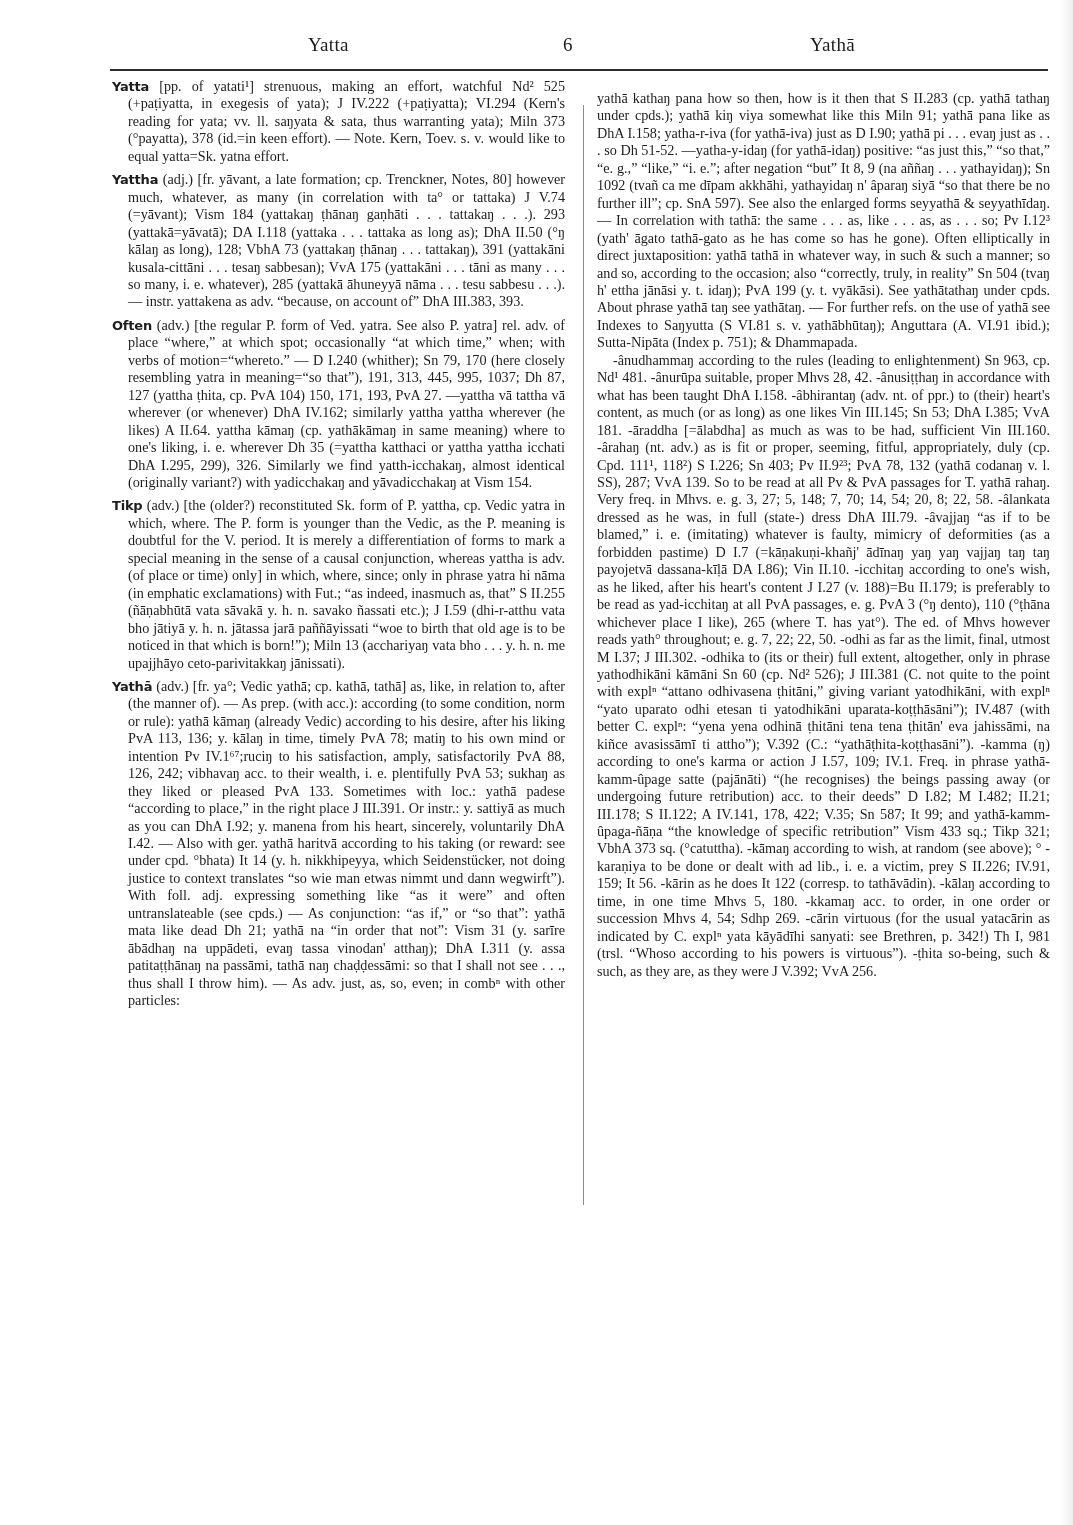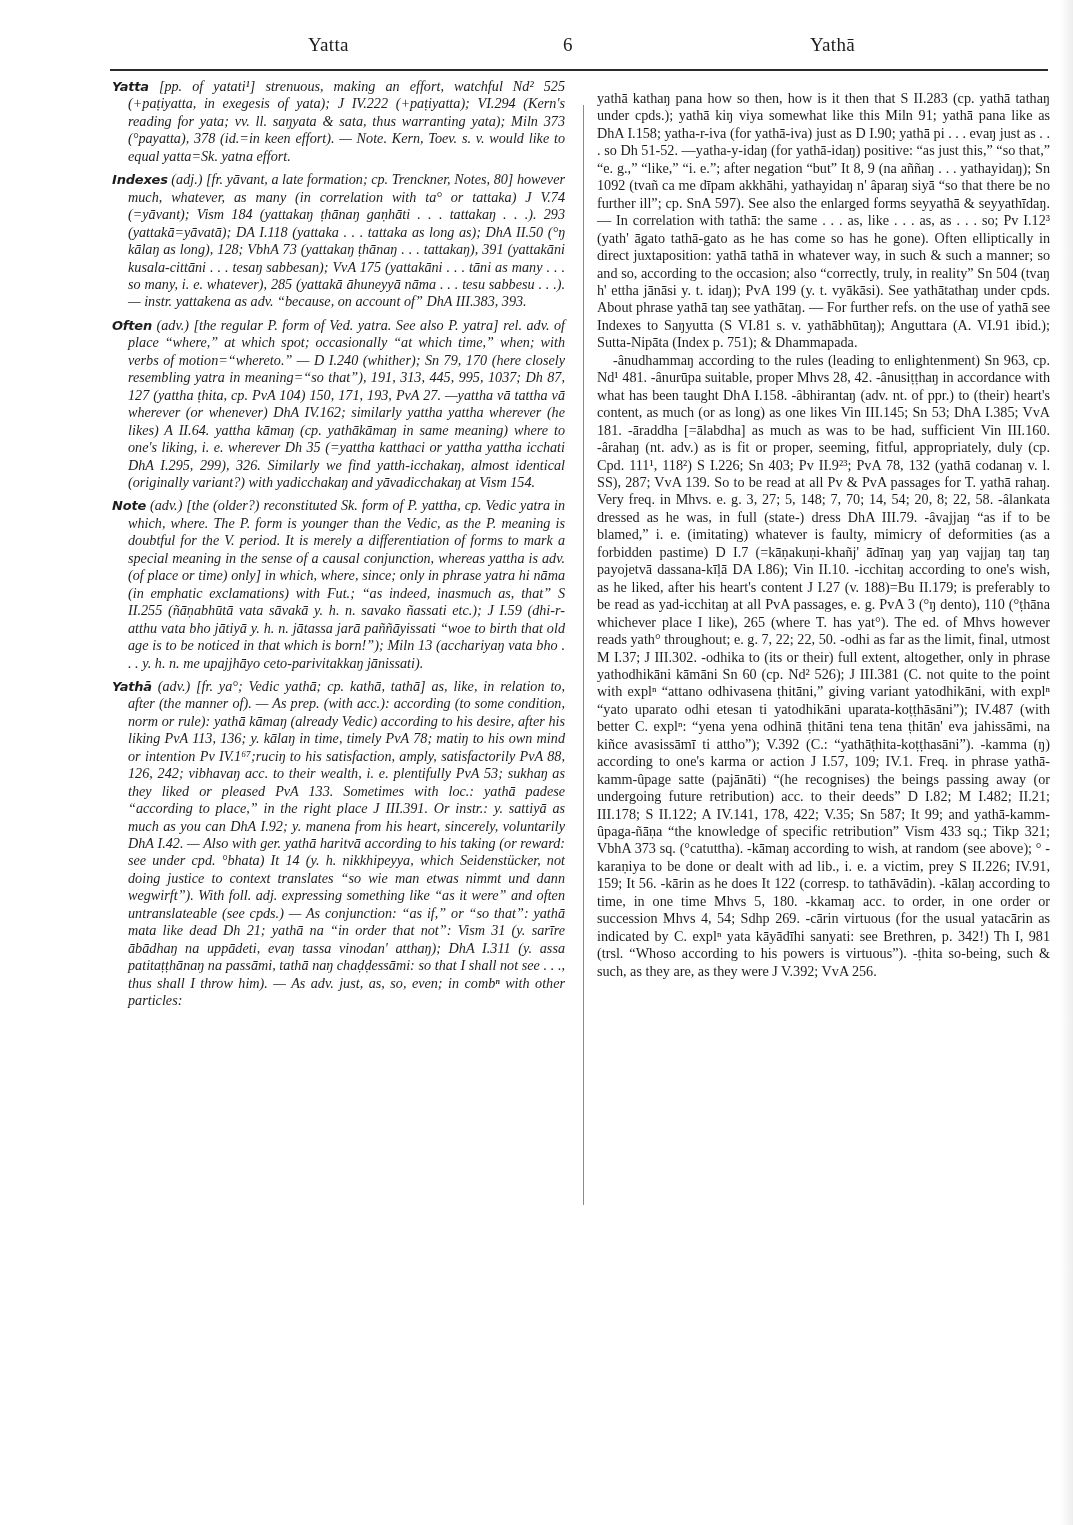--- a/index.html
+++ b/index.html
@@ -12,21 +12,21 @@
   .rh-center { position: absolute; left: 453px; top: 0; }
   .rh-right { position: absolute; left: 700px; top: 0; }
   .head-rule { position: absolute; top: 69px; left: 110px; width: 938px; height: 2px;
                background: #2b2b2b; }
   .col { position: absolute; top: 78px; width: 453px; font-size: 14.2px; line-height: 17.45px;
          text-align: justify; hyphens: none; }
   .col-left { left: 112px; }
   .col-right { left: 597px; }
   .col-divider { position: absolute; left: 583px; top: 105px; width: 1px; height: 1100px;
                  background: #8a8a8a; }
-  .entry { margin: 0 0 6px 0; padding-left: 16px; text-indent: -16px; font-style: italic; }
+  .entry { margin: 0 0 6px 0; padding-left: 16px; text-indent: -16px; }
   .cont { margin: 12px 0 0 0; padding-left: 0; text-indent: 0; }
   .subsec { margin: 0; text-indent: 16px; font-family: Liberation Serif, serif; }
   b, .hw { font-weight: bold; }
   .hw { font-family: "DejaVu Sans", sans-serif; font-size: 13px; letter-spacing: -0.2px; }
   .right-edge { position: absolute; left: 1060px; top: 0; width: 13px; height: 1525px;
                 background: linear-gradient(to right, #ffffff, #eeeeee); }
 </style>
 </head>
 <body>
 
@@ -38,29 +38,29 @@
     <span class="rh-right">Yathā</span>
   </div>
   <div class="head-rule"></div>
 
   <div class="col col-left">
     <p class="entry">
       <span class="hw">Yatta</span>
       <span>[pp. of yatati¹] strenuous, making an effort, watchful Nd² 525 (+paṭiyatta, in exegesis of yata); J IV.222 (+paṭiyatta); VI.294 (Kern's reading for yata; vv. ll. saŋyata &amp; sata, thus warranting yata); Miln 373 (°payatta), 378 (id.=in keen effort). — Note. Kern, Toev. s. v. would like to equal yatta=Sk. yatna effort.</span>
     </p>
     <p class="entry">
-      <span class="hw">Indexes</span>
+      <span class="hw">Yattha</span>
       <span>(adj.) [fr. yāvant, a late formation; cp. Trenckner, Notes, 80] however much, whatever, as many (in correlation with ta° or tattaka) J V.74 (=yāvant); Vism 184 (yattakaŋ ṭhānaŋ gaṇhāti . . . tattakaŋ . . .). 293 (yattakā=yāvatā); DA I.118 (yattaka . . . tattaka as long as); DhA II.50 (°ŋ kālaŋ as long), 128; VbhA 73 (yattakaŋ ṭhānaŋ . . . tattakaŋ), 391 (yattakāni kusala-cittāni . . . tesaŋ sabbesan); VvA 175 (yattakāni . . . tāni as many . . . so many, i. e. whatever), 285 (yattakā āhuneyyā nāma . . . tesu sabbesu . . .). — instr. yattakena as adv. “because, on account of” DhA III.383, 393.</span>
     </p>
     <p class="entry">
       <span class="hw">Often</span>
       <span>(adv.) [the regular P. form of Ved. yatra. See also P. yatra] rel. adv. of place “where,” at which spot; occasionally “at which time,” when; with verbs of motion=“whereto.” — D I.240 (whither); Sn 79, 170 (here closely resembling yatra in meaning=“so that”), 191, 313, 445, 995, 1037; Dh 87, 127 (yattha ṭhita, cp. PvA 104) 150, 171, 193, PvA 27. —yattha vā tattha vā wherever (or whenever) DhA IV.162; similarly yattha yattha wherever (he likes) A II.64. yattha kāmaŋ (cp. yathākāmaŋ in same meaning) where to one's liking, i. e. wherever Dh 35 (=yattha katthaci or yattha yattha icchati DhA I.295, 299), 326. Similarly we find yatth-icchakaŋ, almost identical (originally variant?) with yadicchakaŋ and yāvadicchakaŋ at Vism 154.</span>
     </p>
     <p class="entry">
-      <span class="hw">Note</span>
+      <span class="hw">Tikp</span>
       <span>(adv.) [the (older?) reconstituted Sk. form of P. yattha, cp. Vedic yatra in which, where. The P. form is younger than the Vedic, as the P. meaning is doubtful for the V. period. It is merely a differentiation of forms to mark a special meaning in the sense of a causal conjunction, whereas yattha is adv. (of place or time) only] in which, where, since; only in phrase yatra hi nāma (in emphatic exclamations) with Fut.; “as indeed, inasmuch as, that” S II.255 (ñāṇabhūtā vata sāvakā y. h. n. savako ñassati etc.); J I.59 (dhi-r-atthu vata bho jātiyā y. h. n. jātassa jarā paññāyissati “woe to birth that old age is to be noticed in that which is born!”); Miln 13 (acchariyaŋ vata bho . . . y. h. n. me upajjhāyo ceto-parivitakkaŋ jānissati).</span>
     </p>
     <p class="entry">
       <span class="hw">Yathā</span>
       <span>(adv.) [fr. ya°; Vedic yathā; cp. kathā, tathā] as, like, in relation to, after (the manner of). — As prep. (with acc.): according (to some condition, norm or rule): yathā kāmaŋ (already Vedic) according to his desire, after his liking PvA 113, 136; y. kālaŋ in time, timely PvA 78; matiŋ to his own mind or intention Pv IV.1⁶⁷;ruciŋ to his satisfaction, amply, satisfactorily PvA 88, 126, 242; vibhavaŋ acc. to their wealth, i. e. plentifully PvA 53; sukhaŋ as they liked or pleased PvA 133. Sometimes with loc.: yathā padese “according to place,” in the right place J III.391. Or instr.: y. sattiyā as much as you can DhA I.92; y. manena from his heart, sincerely, voluntarily DhA I.42. — Also with ger. yathā haritvā according to his taking (or reward: see under cpd. °bhata) It 14 (y. h. nikkhipeyya, which Seidenstücker, not doing justice to context translates “so wie man etwas nimmt und dann wegwirft”). With foll. adj. expressing something like “as it were” and often untranslateable (see cpds.) — As conjunction: “as if,” or “so that”: yathā mata like dead Dh 21; yathā na “in order that not”: Vism 31 (y. sarīre ābādhaŋ na uppādeti, evaŋ tassa vinodan' atthaŋ); DhA I.311 (y. assa patitaṭṭhānaŋ na passāmi, tathā naŋ chaḍḍessāmi: so that I shall not see . . ., thus shall I throw him). — As adv. just, as, so, even; in combⁿ with other particles:</span>
     </p>
   </div>
 
   <div class="col-divider"></div>
 

